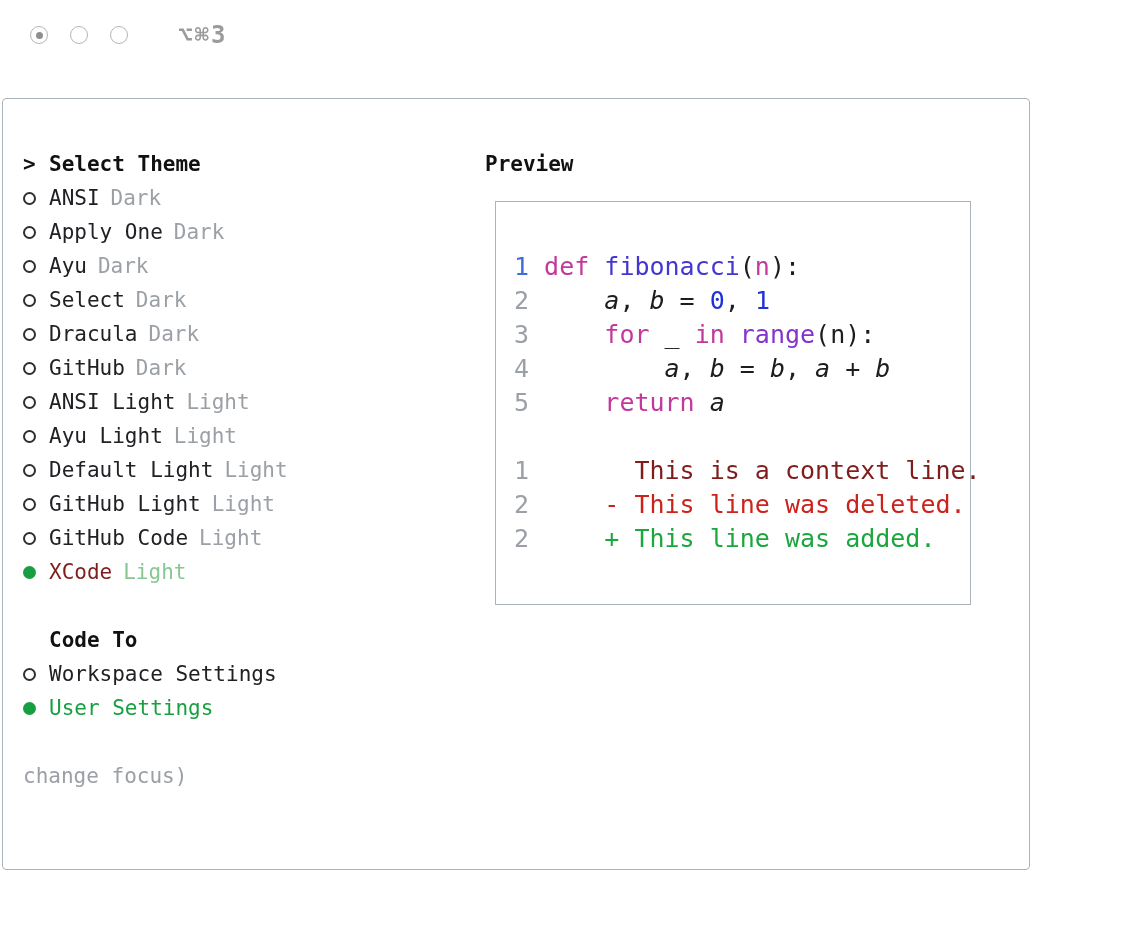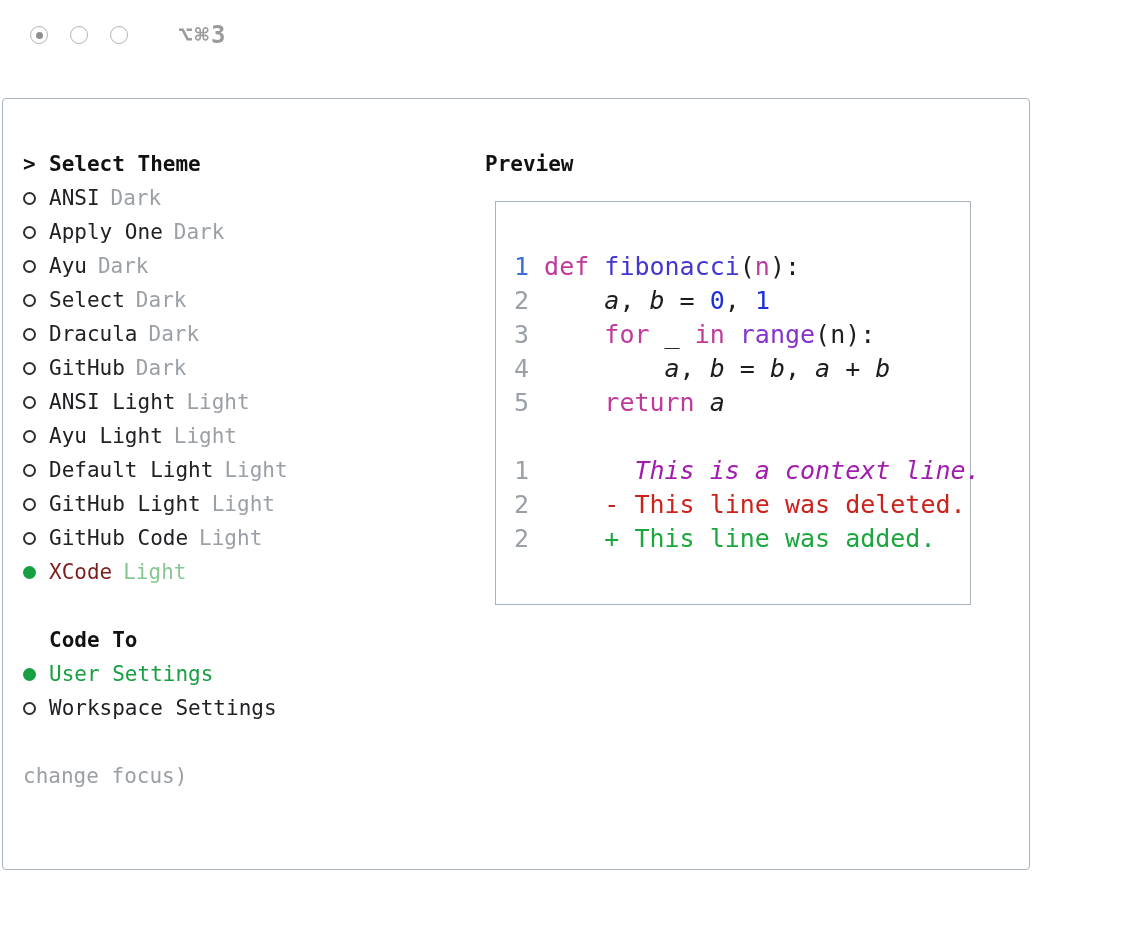--- a/index.html
+++ b/index.html
@@ -43,21 +43,21 @@
     border:1.5px solid #aab4bc; background:#fff; padding:48px 0 0 18px; }
   .code-line { height:34px; line-height:34px; font-size:25px; white-space:pre; color:#1d1d1f; }
   .c-pl  { color:#1d1d1f; }
   .c-kw  { color:#c0399b; }
   .c-fn  { color:#4336d1; }
   .c-tp  { color:#8632cc; }
   .c-num { color:#1d31d8; }
   .c-var { color:#1d1d1f; font-style:italic; }
   .c-ln  { color:#9aa0a6; }
   .c-lnb { color:#3f6dd8; }
-  .c-ctx { color:#a21caf;font-style:italic; }
+  .c-ctx { color:#7f1d1d; }
   .c-del { color:#cb221c; }
   .c-add { color:#1ca73e; }
 </style>
 </head>
 <body>
 
 <div class="titlebar">
   <span class="wbtn">
       <span class="wdot"></span>
     </span>
@@ -132,27 +132,27 @@
       <span class="radio"></span>
       <span class="t-name">XCode</span>
       <span class="t-variant">Light</span>
     </div>
 
     <div class="line blank"></div>
 
     <div class="line indented">
       <span class="header-text">Code To</span>
     </div>
+    <div class="line apply-opt">
+      <span class="radio"></span>
+      <span class="opt-label">Workspace Settings</span>
+    </div>
     <div class="line apply-opt selected">
       <span class="radio"></span>
       <span class="opt-label">User Settings</span>
-    </div>
-    <div class="line apply-opt">
-      <span class="radio"></span>
-      <span class="opt-label">Workspace Settings</span>
     </div>
 
     <div class="line blank"></div>
 
     <div class="line help">change focus)</div>
   </div>
 
   <div class="right-col">
     <div class="line">
       <span class="header-text">Preview</span>

